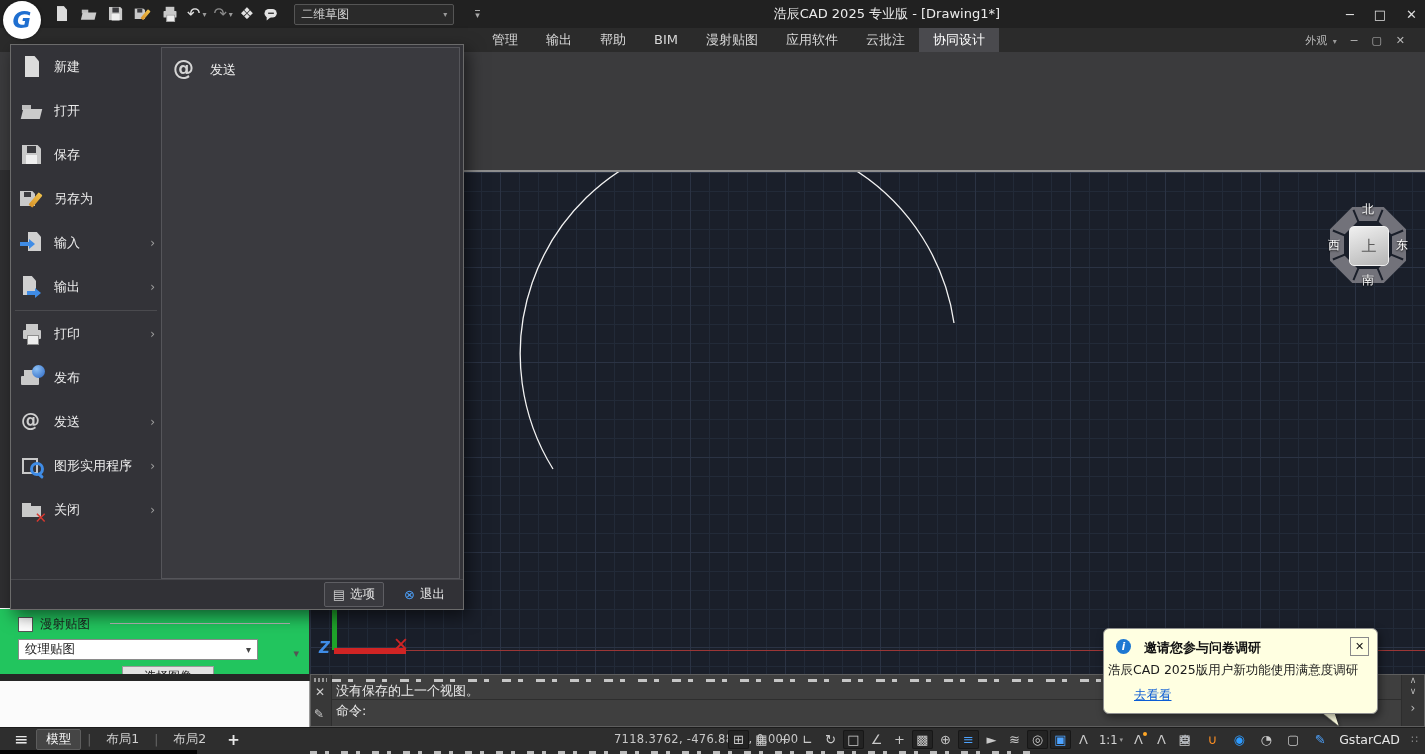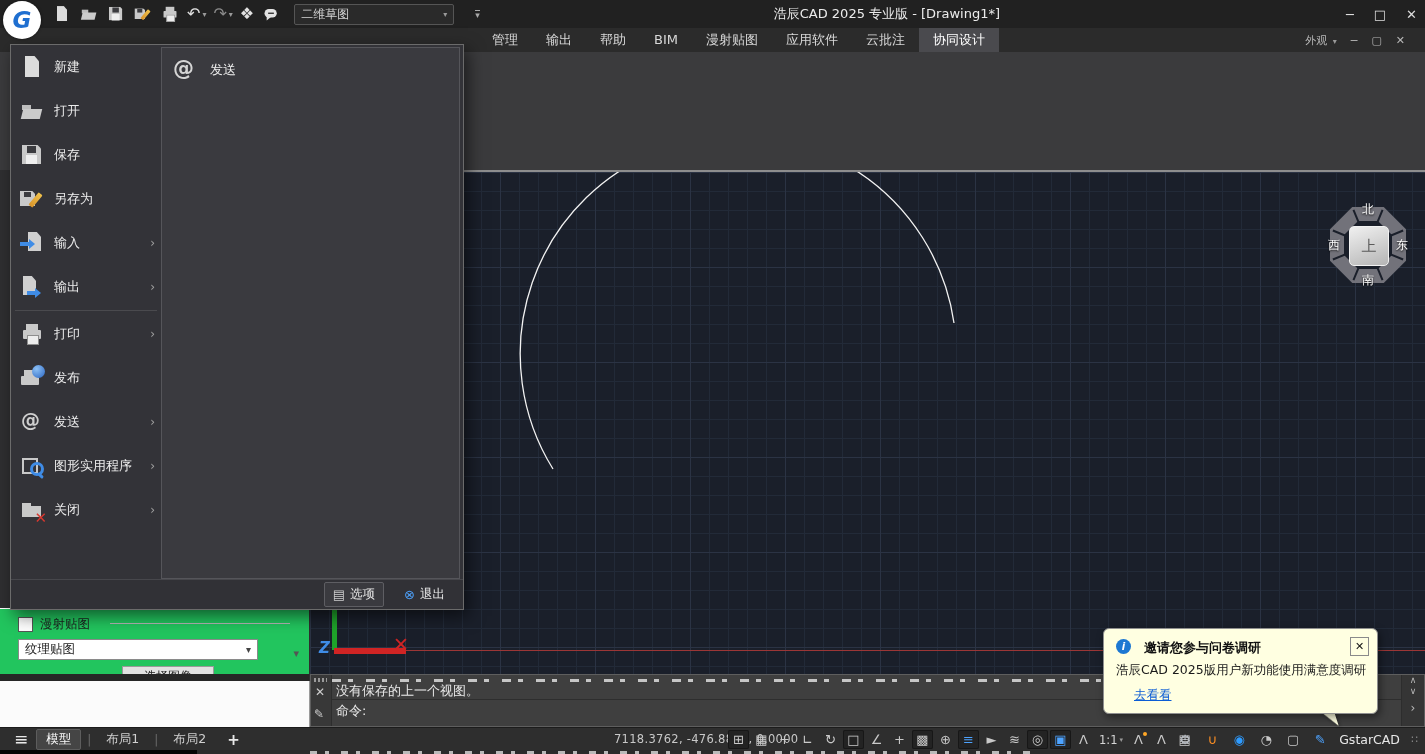--- a/index.html
+++ b/index.html
@@ -205,21 +205,21 @@
   
   #popup{position:absolute;left:1103px;top:628px;width:273px;height:84px;background:#ffffe1;border:1px solid #8f8f8f;
      border-radius:6px;z-index:70;box-shadow:2px 3px 8px rgba(0,0,0,.45);}
   #popup-tail{position:absolute;left:1320px;top:709px;width:0;height:0;border-left:16px solid transparent;
      border-top:17px solid #ffffe1;z-index:69;transform:skewX(18deg);filter:drop-shadow(1px 2px 2px rgba(0,0,0,.35));}
   #popup-info{position:absolute;left:12px;top:10px;width:15px;height:15px;border-radius:50%;background:#1d78d2;
      color:#fff;font-size:10px;font-weight:bold;font-style:italic;display:flex;align-items:center;justify-content:center;}
   #popup-title{position:absolute;left:40px;top:10px;font-size:13px;font-weight:bold;color:#111;white-space:nowrap;}
   #popup-close{position:absolute;right:8px;top:8px;width:17px;height:17px;border:1px solid #8a8a8a;
      display:flex;align-items:center;justify-content:center;font-size:11px;color:#111;background:transparent;}
-  #popup-body{position:absolute;left:12px;top:33px;font-size:12.5px;color:#1a1a1a;white-space:nowrap;}
+  #popup-body{position:absolute;left:4px;top:33px;font-size:12.5px;color:#1a1a1a;white-space:nowrap;}
   #popup-link{position:absolute;left:30px;top:58px;font-size:12.5px;color:#0b5cd5;text-decoration:underline;}
 </style>
 </head>
 <body>
 
 <div id="app">
 
   <div id="titlebar">
     <div id="qat">
 

